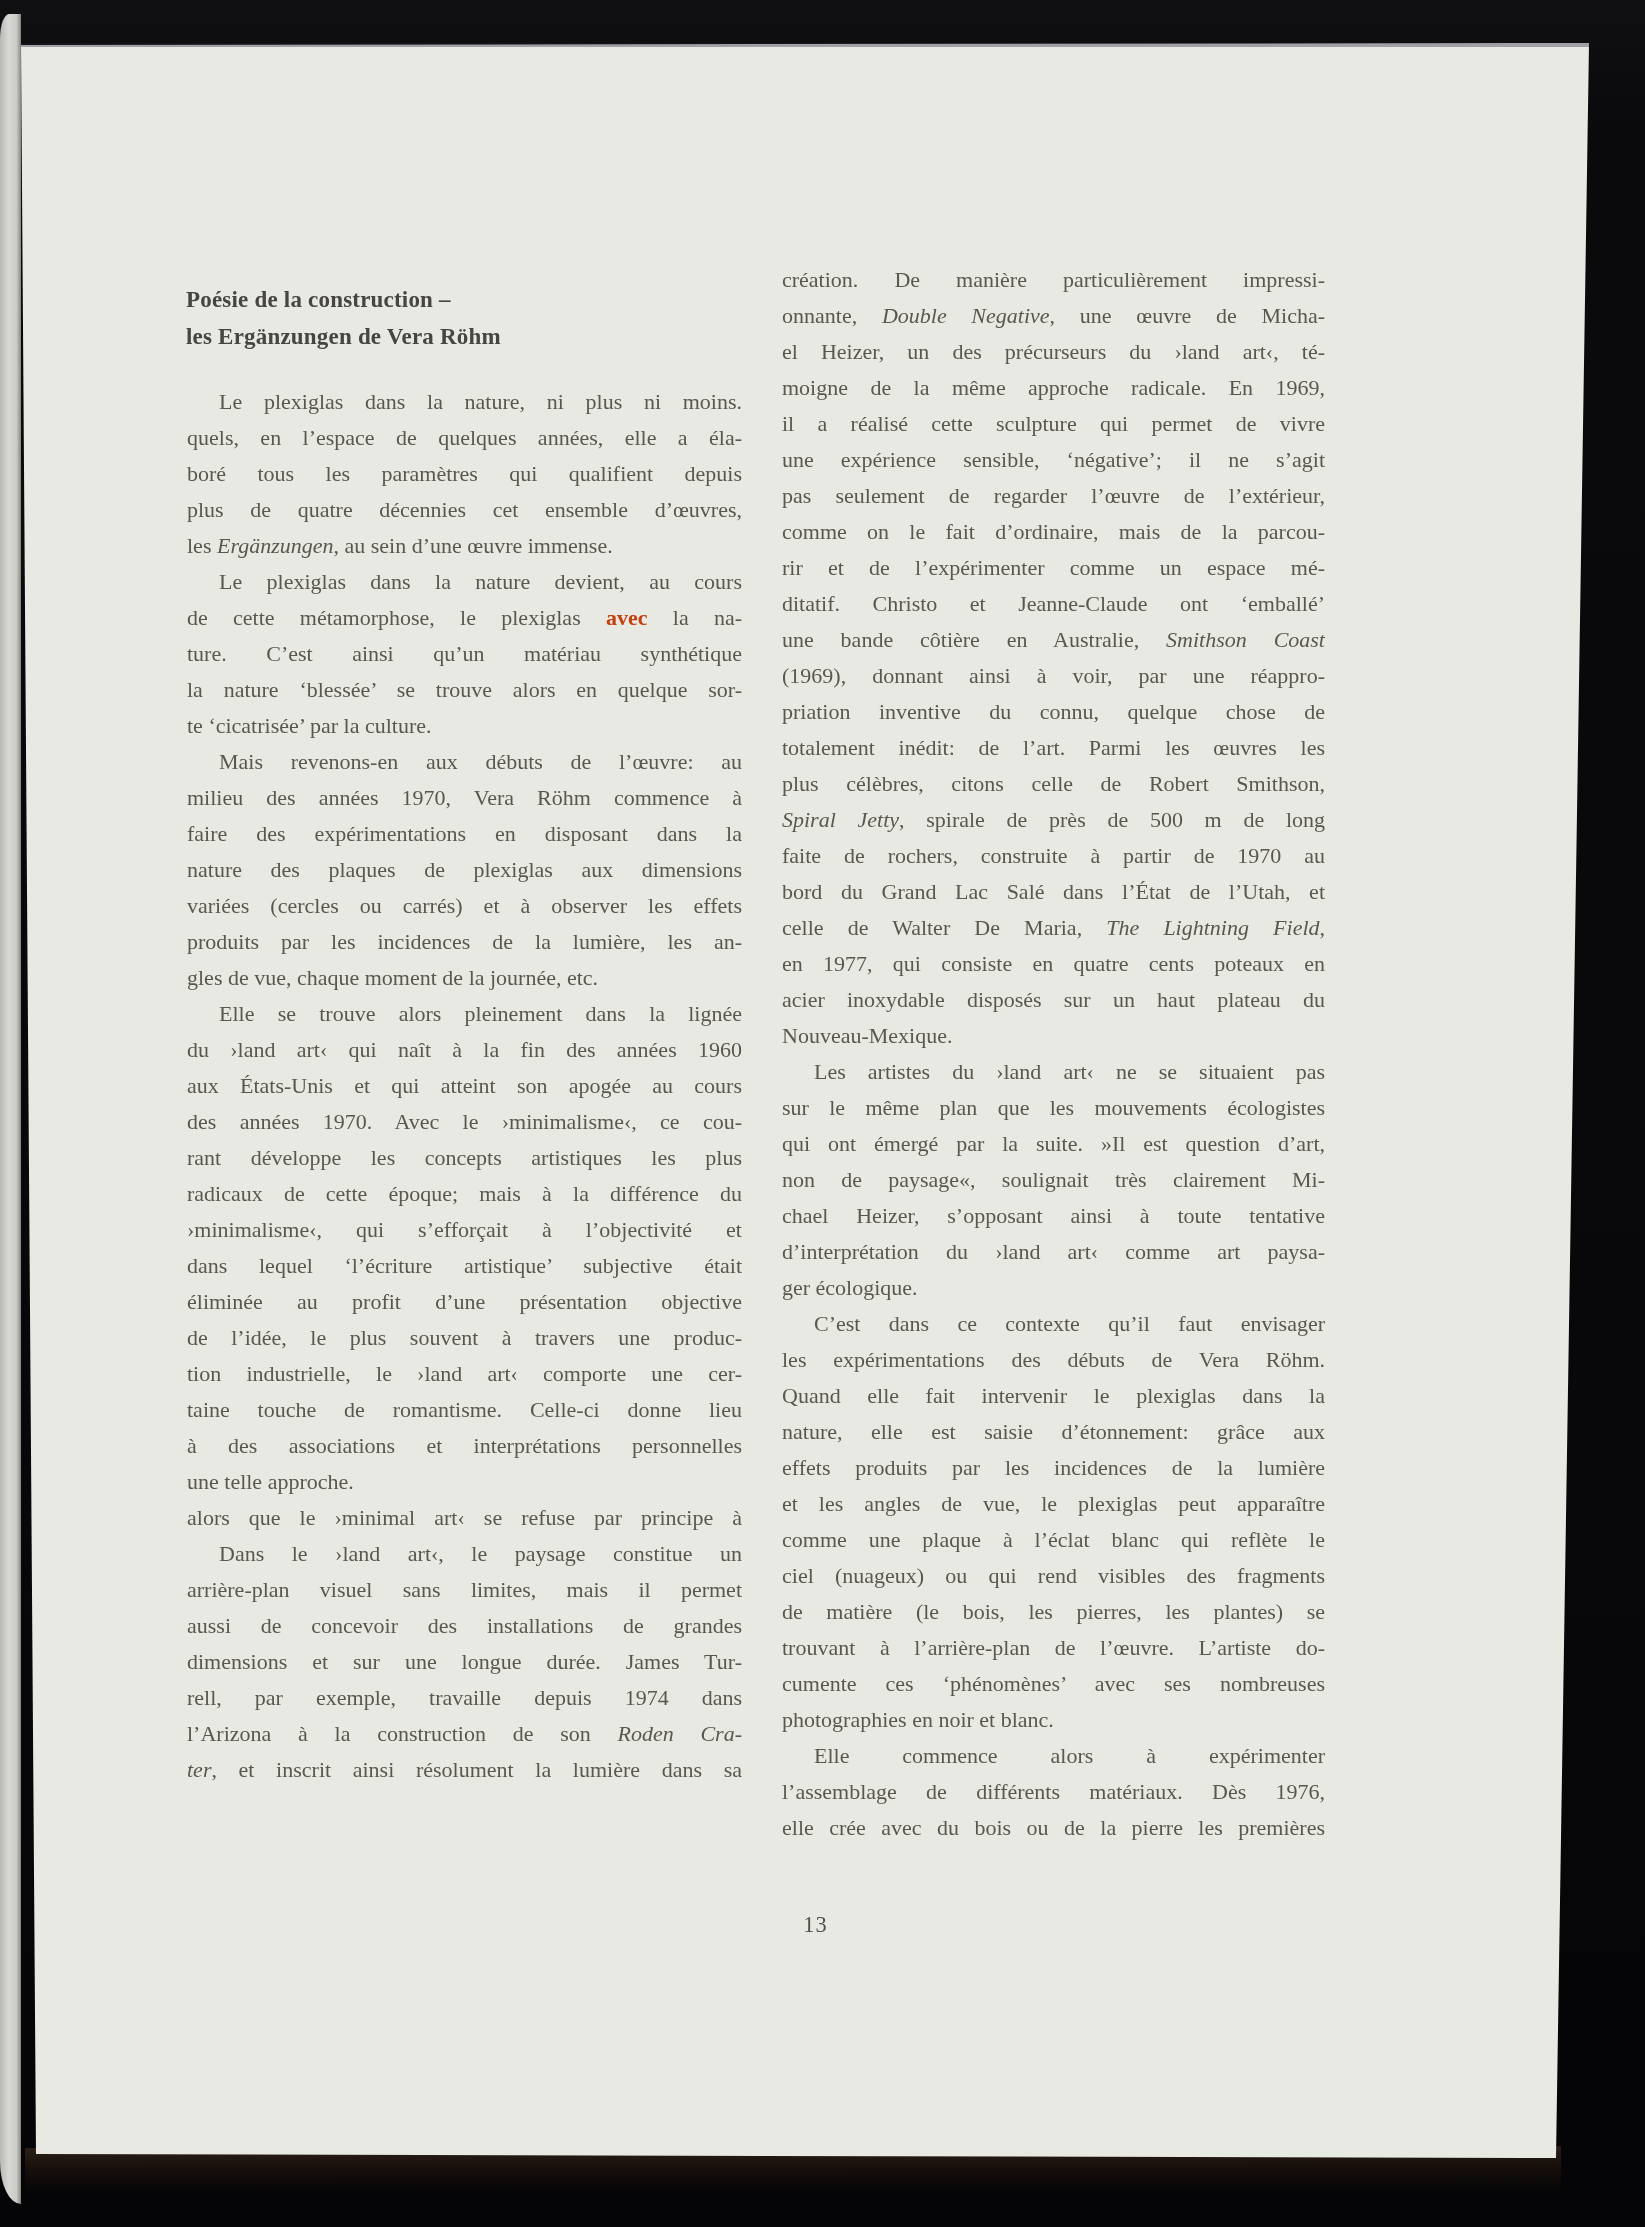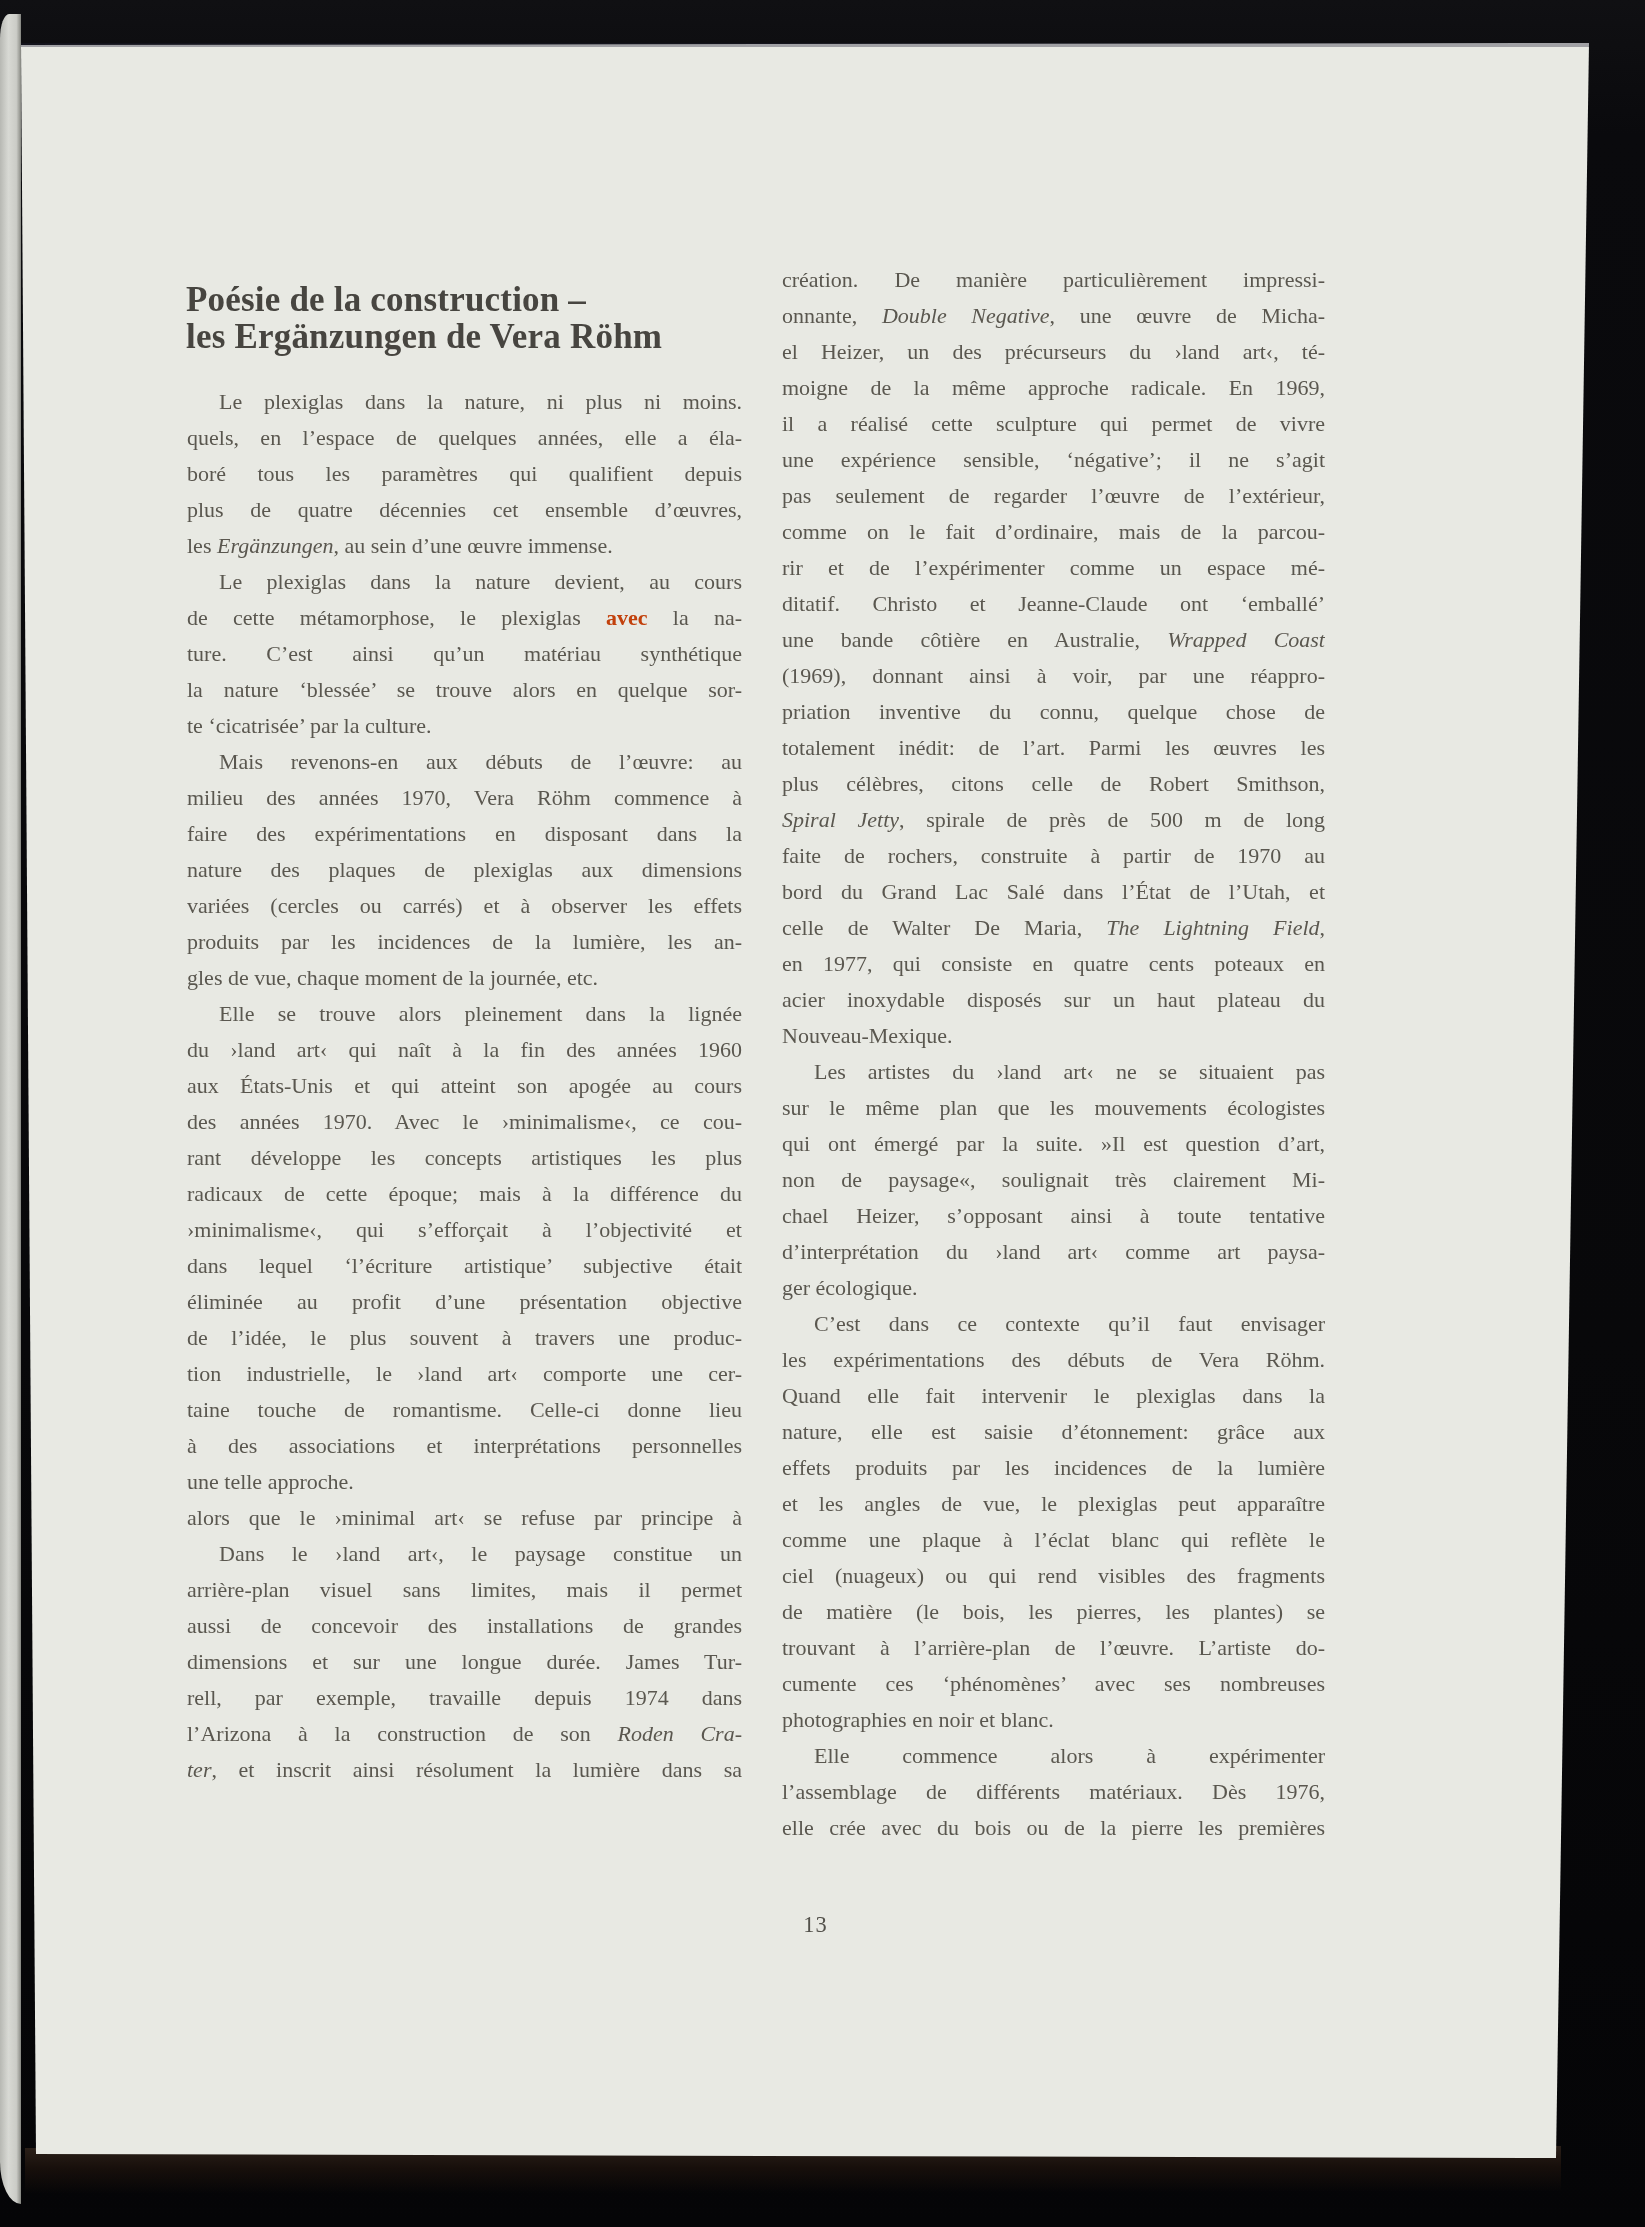--- a/index.html
+++ b/index.html
@@ -37,21 +37,21 @@
       radial-gradient(ellipse at 38% 30%, rgba(255,255,255,0.35), rgba(255,255,255,0) 60%),
       linear-gradient(115deg,#eceде6 0%, var(--paper) 45%, #dfe0da 100%);
     background-color:var(--paper);
   }
   .page-top-edge-shadow{
     position:absolute;left:21px;top:43px;width:1568px;height:4.4px;z-index:3;
     background:rgba(28,28,48,0.35);
   }
   .heading{
     position:absolute;left:186px;top:281px;width:560px;
-    font-size:35px;line-height:37px;font-weight:600;
+    font-size:23px;line-height:37px;font-weight:600;
     color:var(--heading_ink);letter-spacing:0.2px;
   }
   .column{
     position:absolute;
     font-size:22px;line-height:36px;color:var(--ink);
   }
   .col-left{left:187px;top:384px;width:555px;}
   .col-right{left:782px;top:262px;width:543px;}
   .bodyline{
     height:36px;overflow:hidden;
@@ -123,21 +123,21 @@
         <div class="bodyline">création. De manière particulièrement impressi-</div>
         <div class="bodyline">onnante, <i>Double Negative</i>, une œuvre de Micha-</div>
         <div class="bodyline">el Heizer, un des précurseurs du ›land art‹, té-</div>
         <div class="bodyline">moigne de la même approche radicale. En 1969,</div>
         <div class="bodyline">il a réalisé cette sculpture qui permet de vivre</div>
         <div class="bodyline">une expérience sensible, ‘négative’; il ne s’agit</div>
         <div class="bodyline">pas seulement de regarder l’œuvre de l’extérieur,</div>
         <div class="bodyline">comme on le fait d’ordinaire, mais de la parcou-</div>
         <div class="bodyline">rir et de l’expérimenter comme un espace mé-</div>
         <div class="bodyline">ditatif. Christo et Jeanne-Claude ont ‘emballé’</div>
-        <div class="bodyline">une bande côtière en Australie, <i>Wrapped Coast</i></div>
+        <div class="bodyline">une bande côtière en Australie, <i>Smithson Coast</i></div>
         <div class="bodyline">(1969), donnant ainsi à voir, par une réappro-</div>
         <div class="bodyline">priation inventive du connu, quelque chose de</div>
         <div class="bodyline">totalement inédit: de l’art. Parmi les œuvres les</div>
         <div class="bodyline">plus célèbres, citons celle de Robert Smithson,</div>
         <div class="bodyline"><i>Spiral Jetty</i>, spirale de près de 500 m de long</div>
         <div class="bodyline">faite de rochers, construite à partir de 1970 au</div>
         <div class="bodyline">bord du Grand Lac Salé dans l’État de l’Utah, et</div>
         <div class="bodyline">celle de Walter De Maria, <i>The Lightning Field</i>,</div>
         <div class="bodyline">en 1977, qui consiste en quatre cents poteaux en</div>
         <div class="bodyline">acier inoxydable disposés sur un haut plateau du</div>

